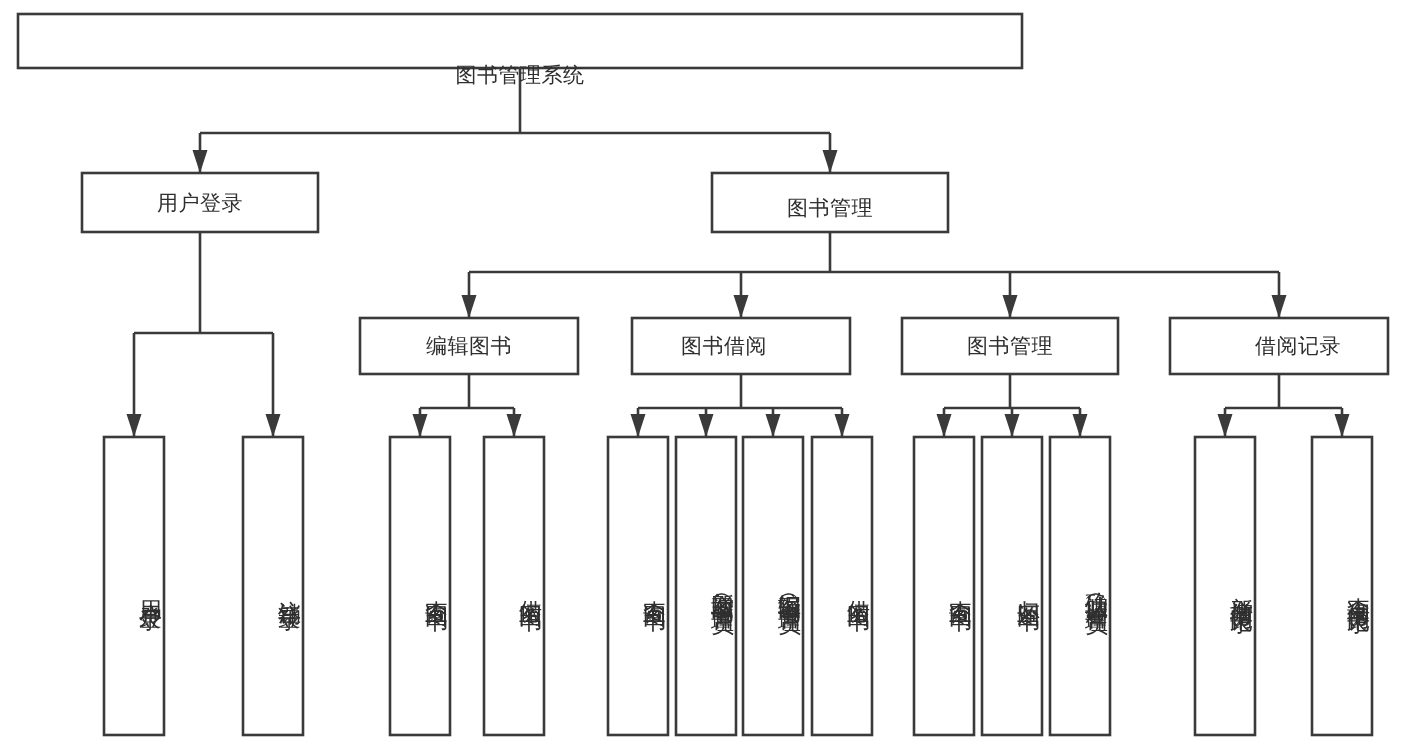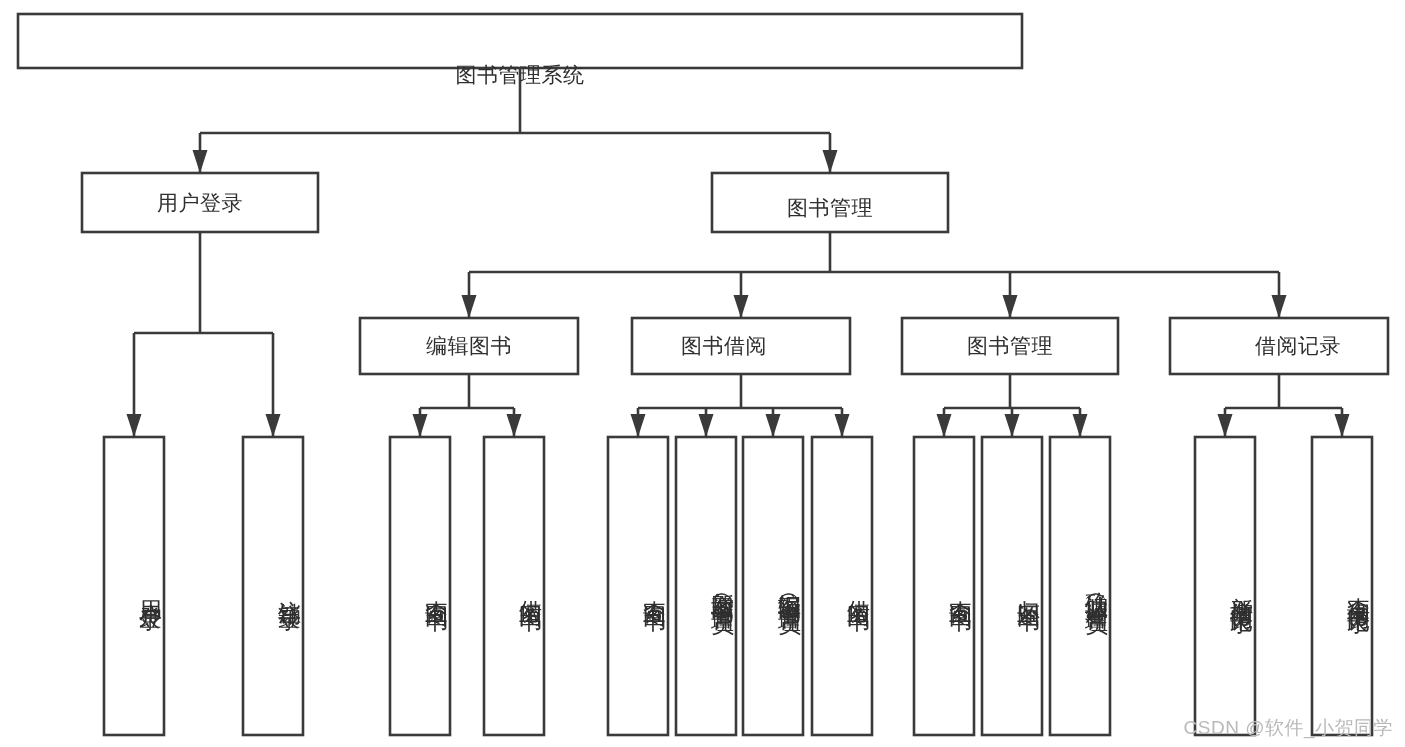--- a/index.html
+++ b/index.html
@@ -180,14 +180,13 @@
       <div class="node-label vertical" style="left: 608px; top: 437px; width: 60px; height: 298px;">查询图书</div>
       <div class="node-label vertical toplong" style="left: 676px; top: 437px; width: 60px; height: 298px;">新增图书（管理员）</div>
       <div class="node-label vertical toplong" style="left: 743px; top: 437px; width: 60px; height: 298px;">编辑图书（管理员）</div>
       <div class="node-label vertical" style="left: 812px; top: 437px; width: 60px; height: 298px;">借阅图书</div>
       <div class="node-label vertical" style="left: 914px; top: 437px; width: 60px; height: 298px;">查询图书</div>
       <div class="node-label vertical" style="left: 982px; top: 437px; width: 60px; height: 298px;">归还图书</div>
       <div class="node-label vertical toplong" style="left: 1050px; top: 437px; width: 60px; height: 298px;">确认归还（管理员）</div>
       <div class="node-label vertical" style="left: 1195px; top: 437px; width: 60px; height: 298px;">新增借阅记录</div>
       <div class="node-label vertical" style="left: 1312px; top: 437px; width: 60px; height: 298px;">查询借阅记录</div>
     </div>
-  <div id="watermark">CSDN @软件_小贺同学</div>
 </div>
 
 </body></html>

